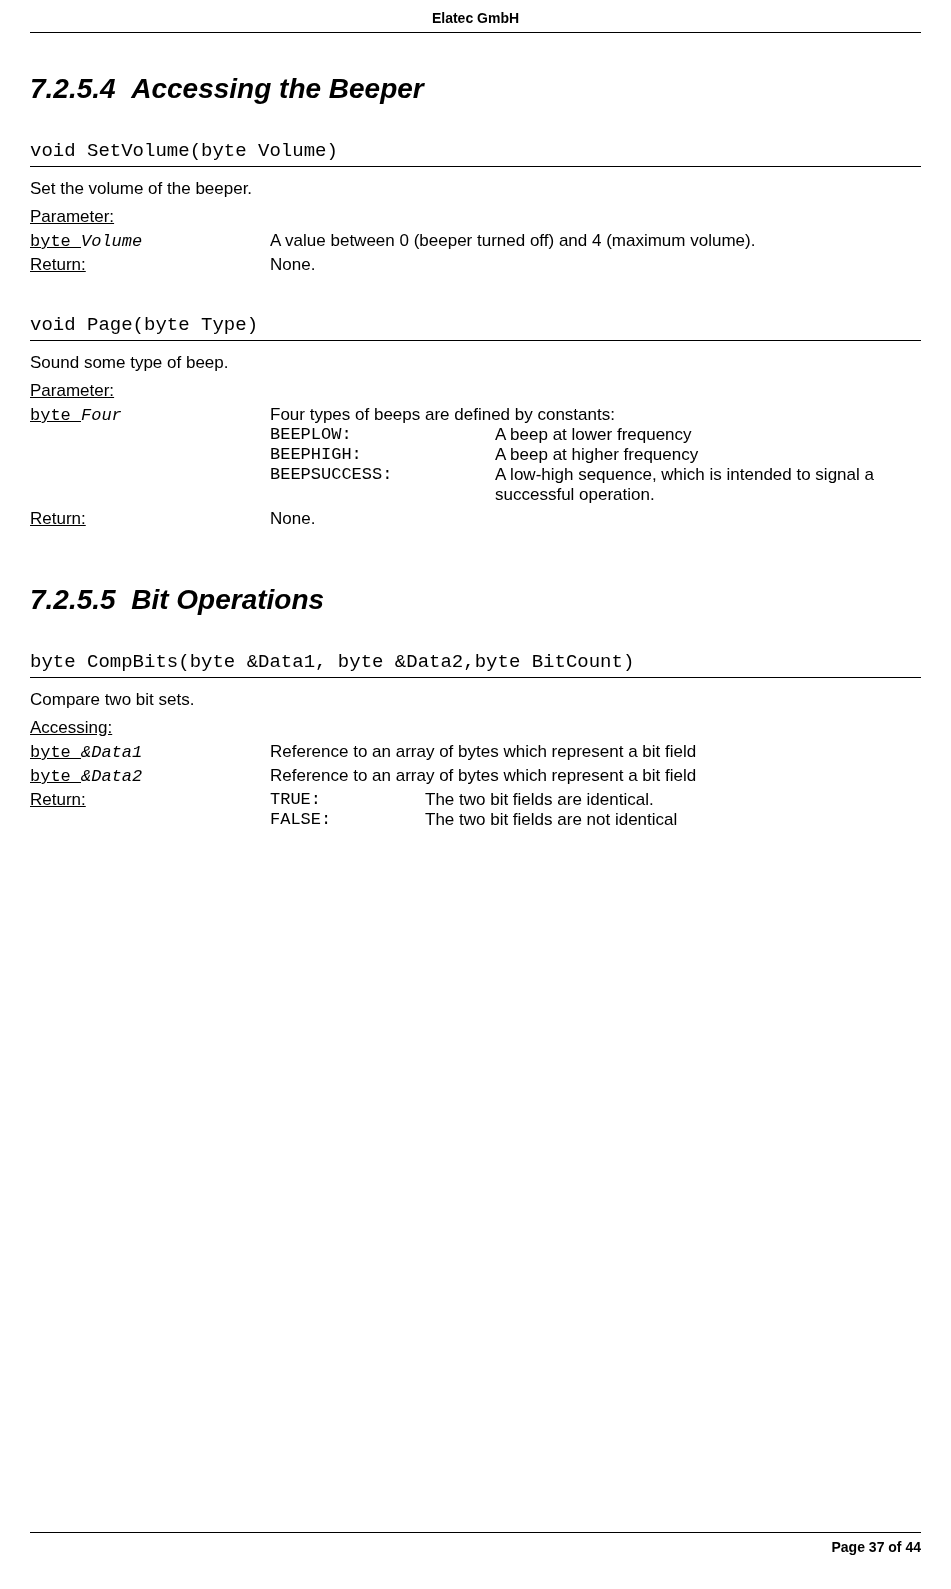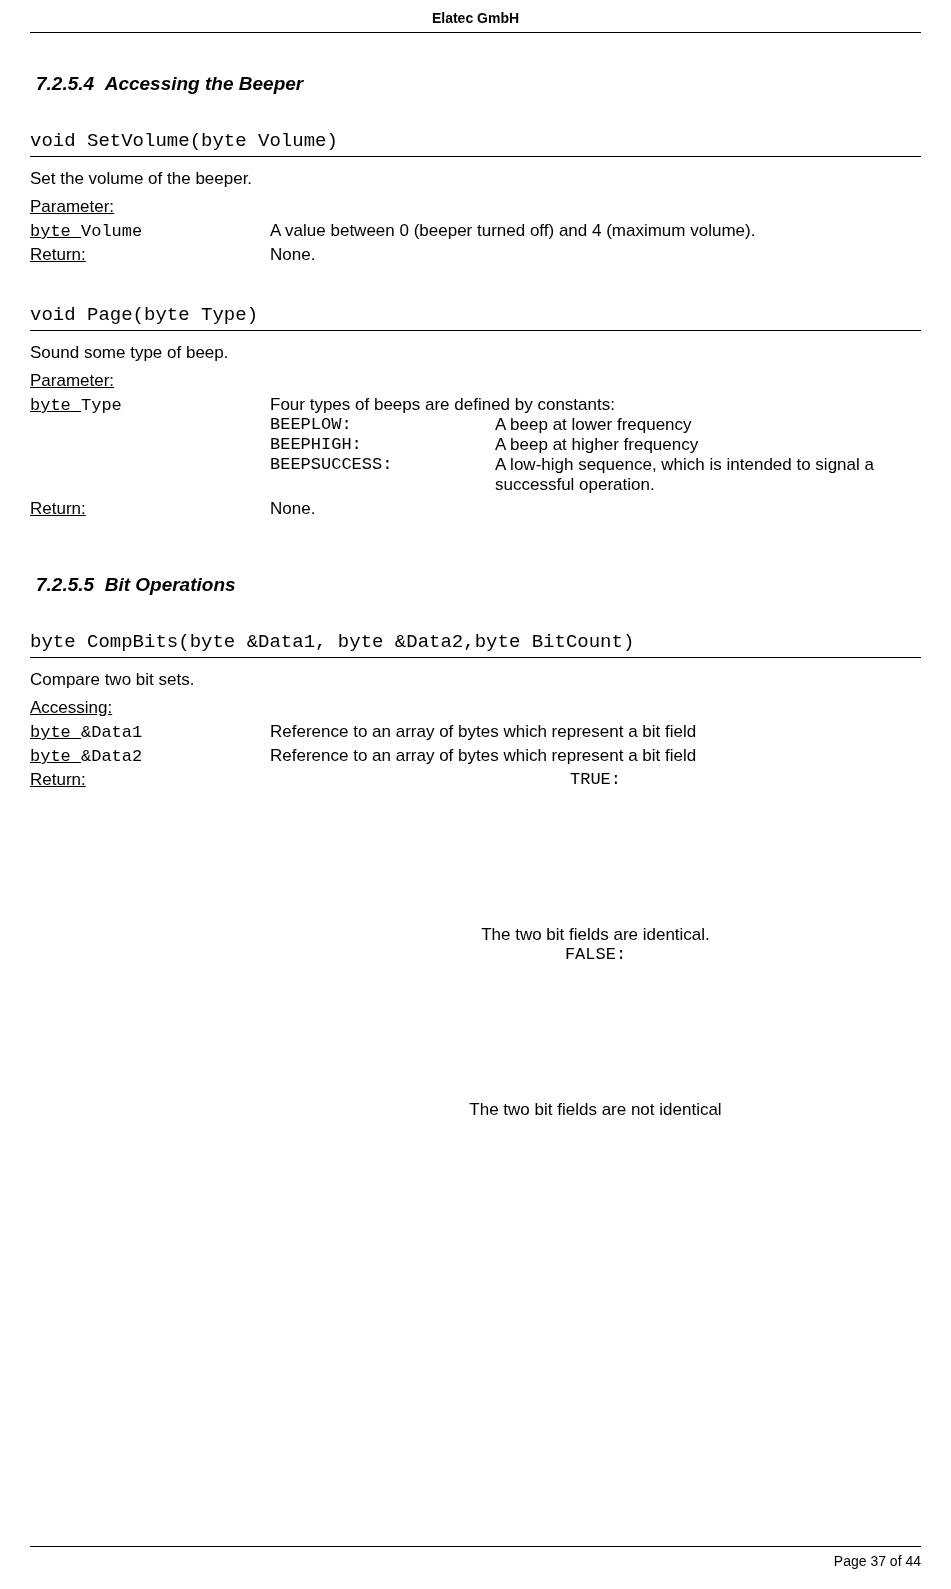--- a/index.html
+++ b/index.html
@@ -20,26 +20,25 @@
       font-weight: bold;
       font-size: 14px;
       padding: 10px 0 6px 0;
       border-bottom: 1.5px solid black;
       margin: 0 30px;
     }
     .content {
       padding: 0 30px;
     }
     .section-title {
-      font-size: 19px;
+      font-size: 28px;
       font-weight: bold;
       font-style: italic;
       margin-top: 40px;
       margin-bottom: 35px;
-      margin-left: 6px;
     }
     .func-sig {
       font-family: "Courier New", Courier, monospace;
       font-weight: normal;
       font-size: 19px;
       border-bottom: 1.5px solid black;
       padding-bottom: 4px;
       margin-bottom: 12px;
     }
     .desc {
@@ -55,60 +54,60 @@
     }
     .param-label .und {
       text-decoration: underline;
     }
     .param-label .mono {
       font-family: "Courier New", Courier, monospace;
       text-decoration: underline;
     }
     .param-label .mono-it {
       font-family: "Courier New", Courier, monospace;
+      font-style: italic;
     }
     .param-value {
       flex: 1;
     }
     .sub-row {
       display: flex;
       align-items: flex-start;
     }
     .sub-key {
       flex: 0 0 225px;
       font-family: "Courier New", Courier, monospace;
     }
     .sub-val {
       flex: 1;
     }
     .sub-row-sm {
       display: flex;
-      align-items: center;
-      flex-direction: column;
+      align-items: flex-start;
     }
     .sub-key-sm {
       flex: 0 0 155px;
       font-family: "Courier New", Courier, monospace;
     }
     .sub-val-sm {
       flex: 1;
     }
     .spacer-med {
       height: 35px;
     }
     .page-footer {
       border-top: 1.5px solid black;
       margin: 0 30px;
       text-align: right;
-      font-weight: normal;
+      font-weight: bold;
       font-size: 14px;
       padding-top: 6px;
       padding-bottom: 10px;
       position: absolute;
-      bottom: 10px;
+      bottom: 24px;
       left: 0;
       right: 0;
     }
     .page-wrapper {
       position: relative;
       min-height: 1589px;
     }
   </style>
 </head>
 <body>
@@ -142,21 +141,21 @@
     <div class="spacer-med"></div>
 
     <div class="func-sig">void Page(byte Type)</div>
     <p class="desc">Sound some type of beep.</p>
 
     <div class="param-row">
       <div class="param-label"><span class="und">Parameter:</span></div>
     </div>
     <div class="param-row">
       <div class="param-label">
-        <span class="mono">byte </span><span class="mono-it">Type</span>
+        <span class="mono">byte </span><span class="mono-it">Four</span>
       </div>
       <div class="param-value">
         <div>Four types of beeps are defined by constants:</div>
         <div class="sub-row">
           <div class="sub-key">BEEPLOW:</div>
           <div class="sub-val">A beep at lower frequency</div>
         </div>
         <div class="sub-row">
           <div class="sub-key">BEEPHIGH:</div>
           <div class="sub-val">A beep at higher frequency</div>

